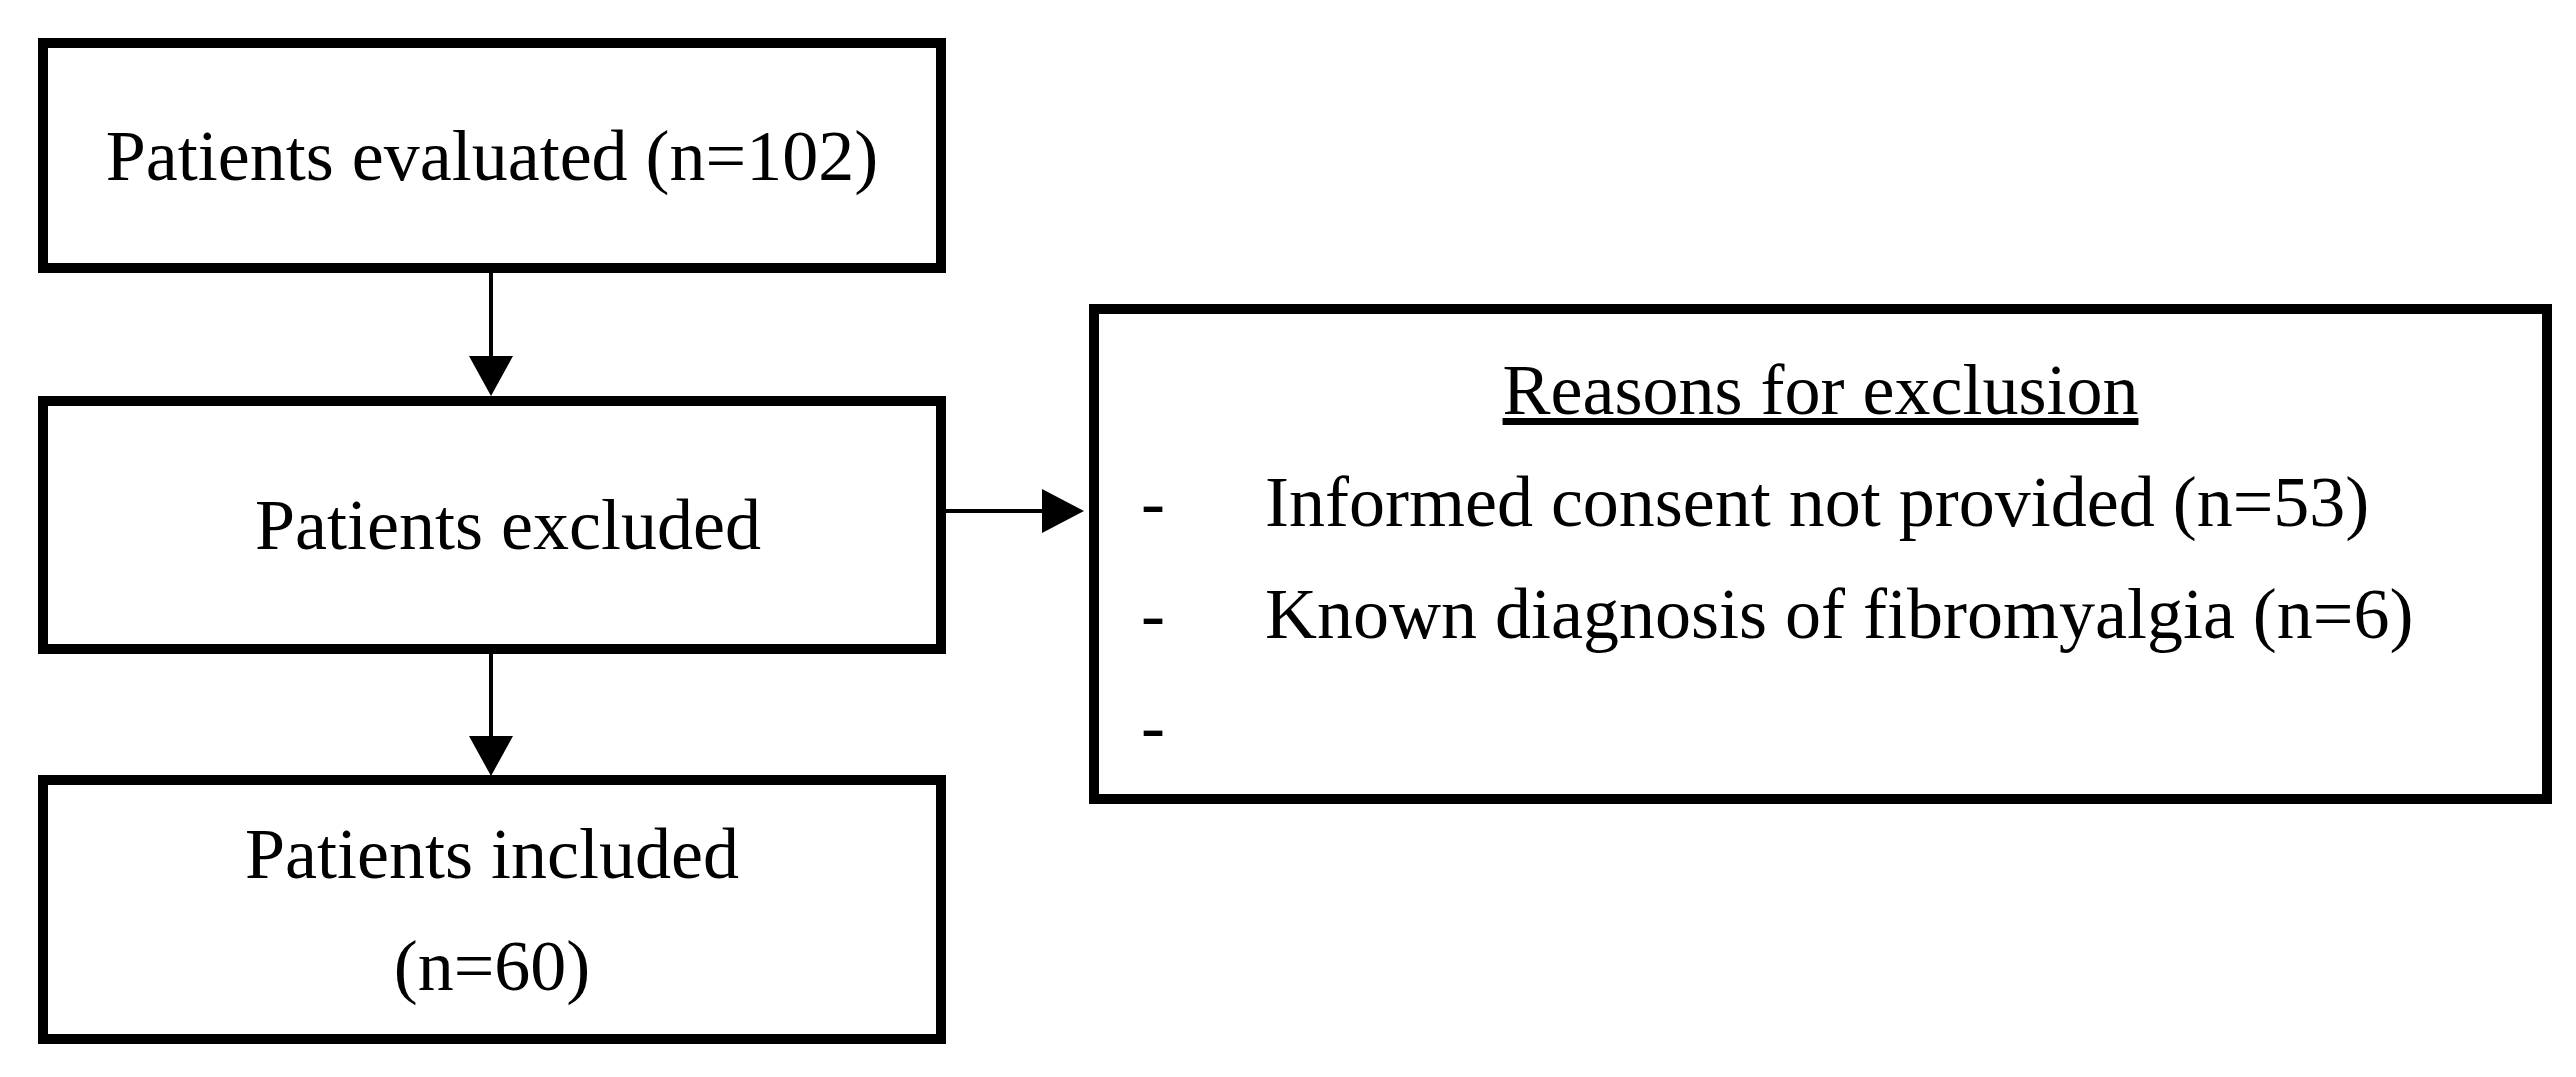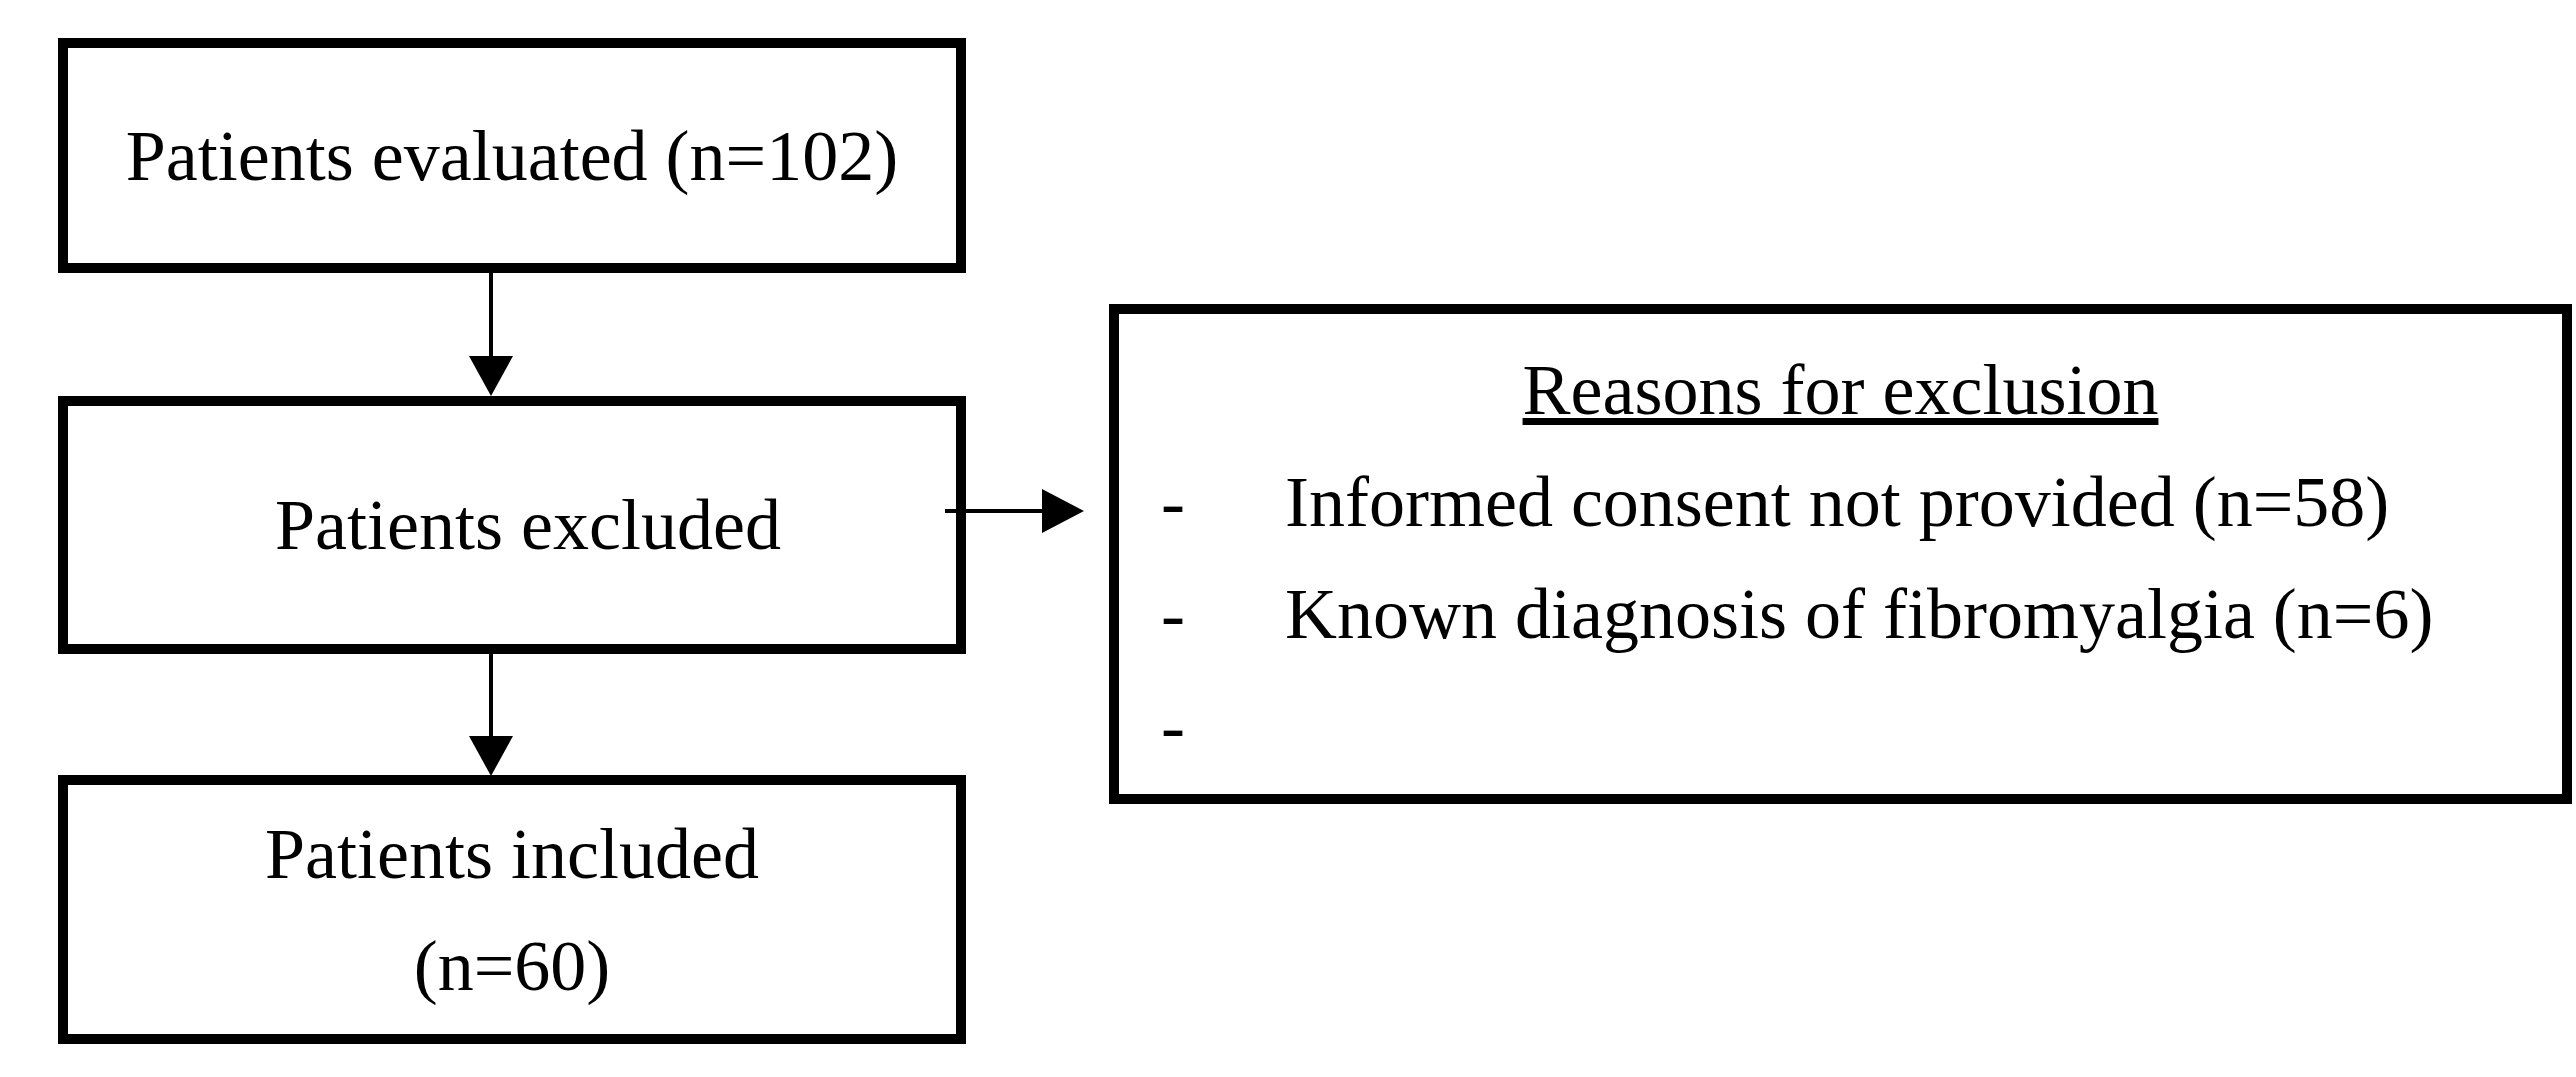--- a/index.html
+++ b/index.html
@@ -21,21 +21,20 @@
     border: 10px solid #000000;
     background: #ffffff;
     display: flex;
     flex-direction: column;
     align-items: center;
     justify-content: center;
     text-align: center;
     font-size: 72px;
     line-height: 112px;
     white-space: nowrap;
-    margin-left: 20px;
   }
   #box-evaluated { left: 38px;   top: 38px;  width: 908px;  height: 235px; }
   #box-excluded  { left: 38px;   top: 396px; width: 908px;  height: 258px; padding-left: 32px; }
   #box-included  { left: 38px;   top: 775px; width: 908px;  height: 269px; }
 
   
   #box-reasons {
     left: 1089px; top: 304px; width: 1463px; height: 500px;
     justify-content: flex-start;
     align-items: stretch;
@@ -86,21 +85,21 @@
   <div class="box" id="box-included">
     <div>Patients included</div>
     <div>(n=60)</div>
   </div>
 
   <div class="box" id="box-reasons">
     <div class="reasons-title">Reasons for exclusion</div>
 
     <div class="reason-row">
       <span class="reason-marker">-</span>
-      <span>Informed consent not provided (n=58)</span>
+      <span>Informed consent not provided (n=53)</span>
     </div>
 
     <div class="reason-row">
       <span class="reason-marker">-</span>
       <span>Known diagnosis of fibromyalgia (n=6)</span>
     </div>
 
     <div class="reason-row">
       <span class="reason-marker">-</span>
     </div>

